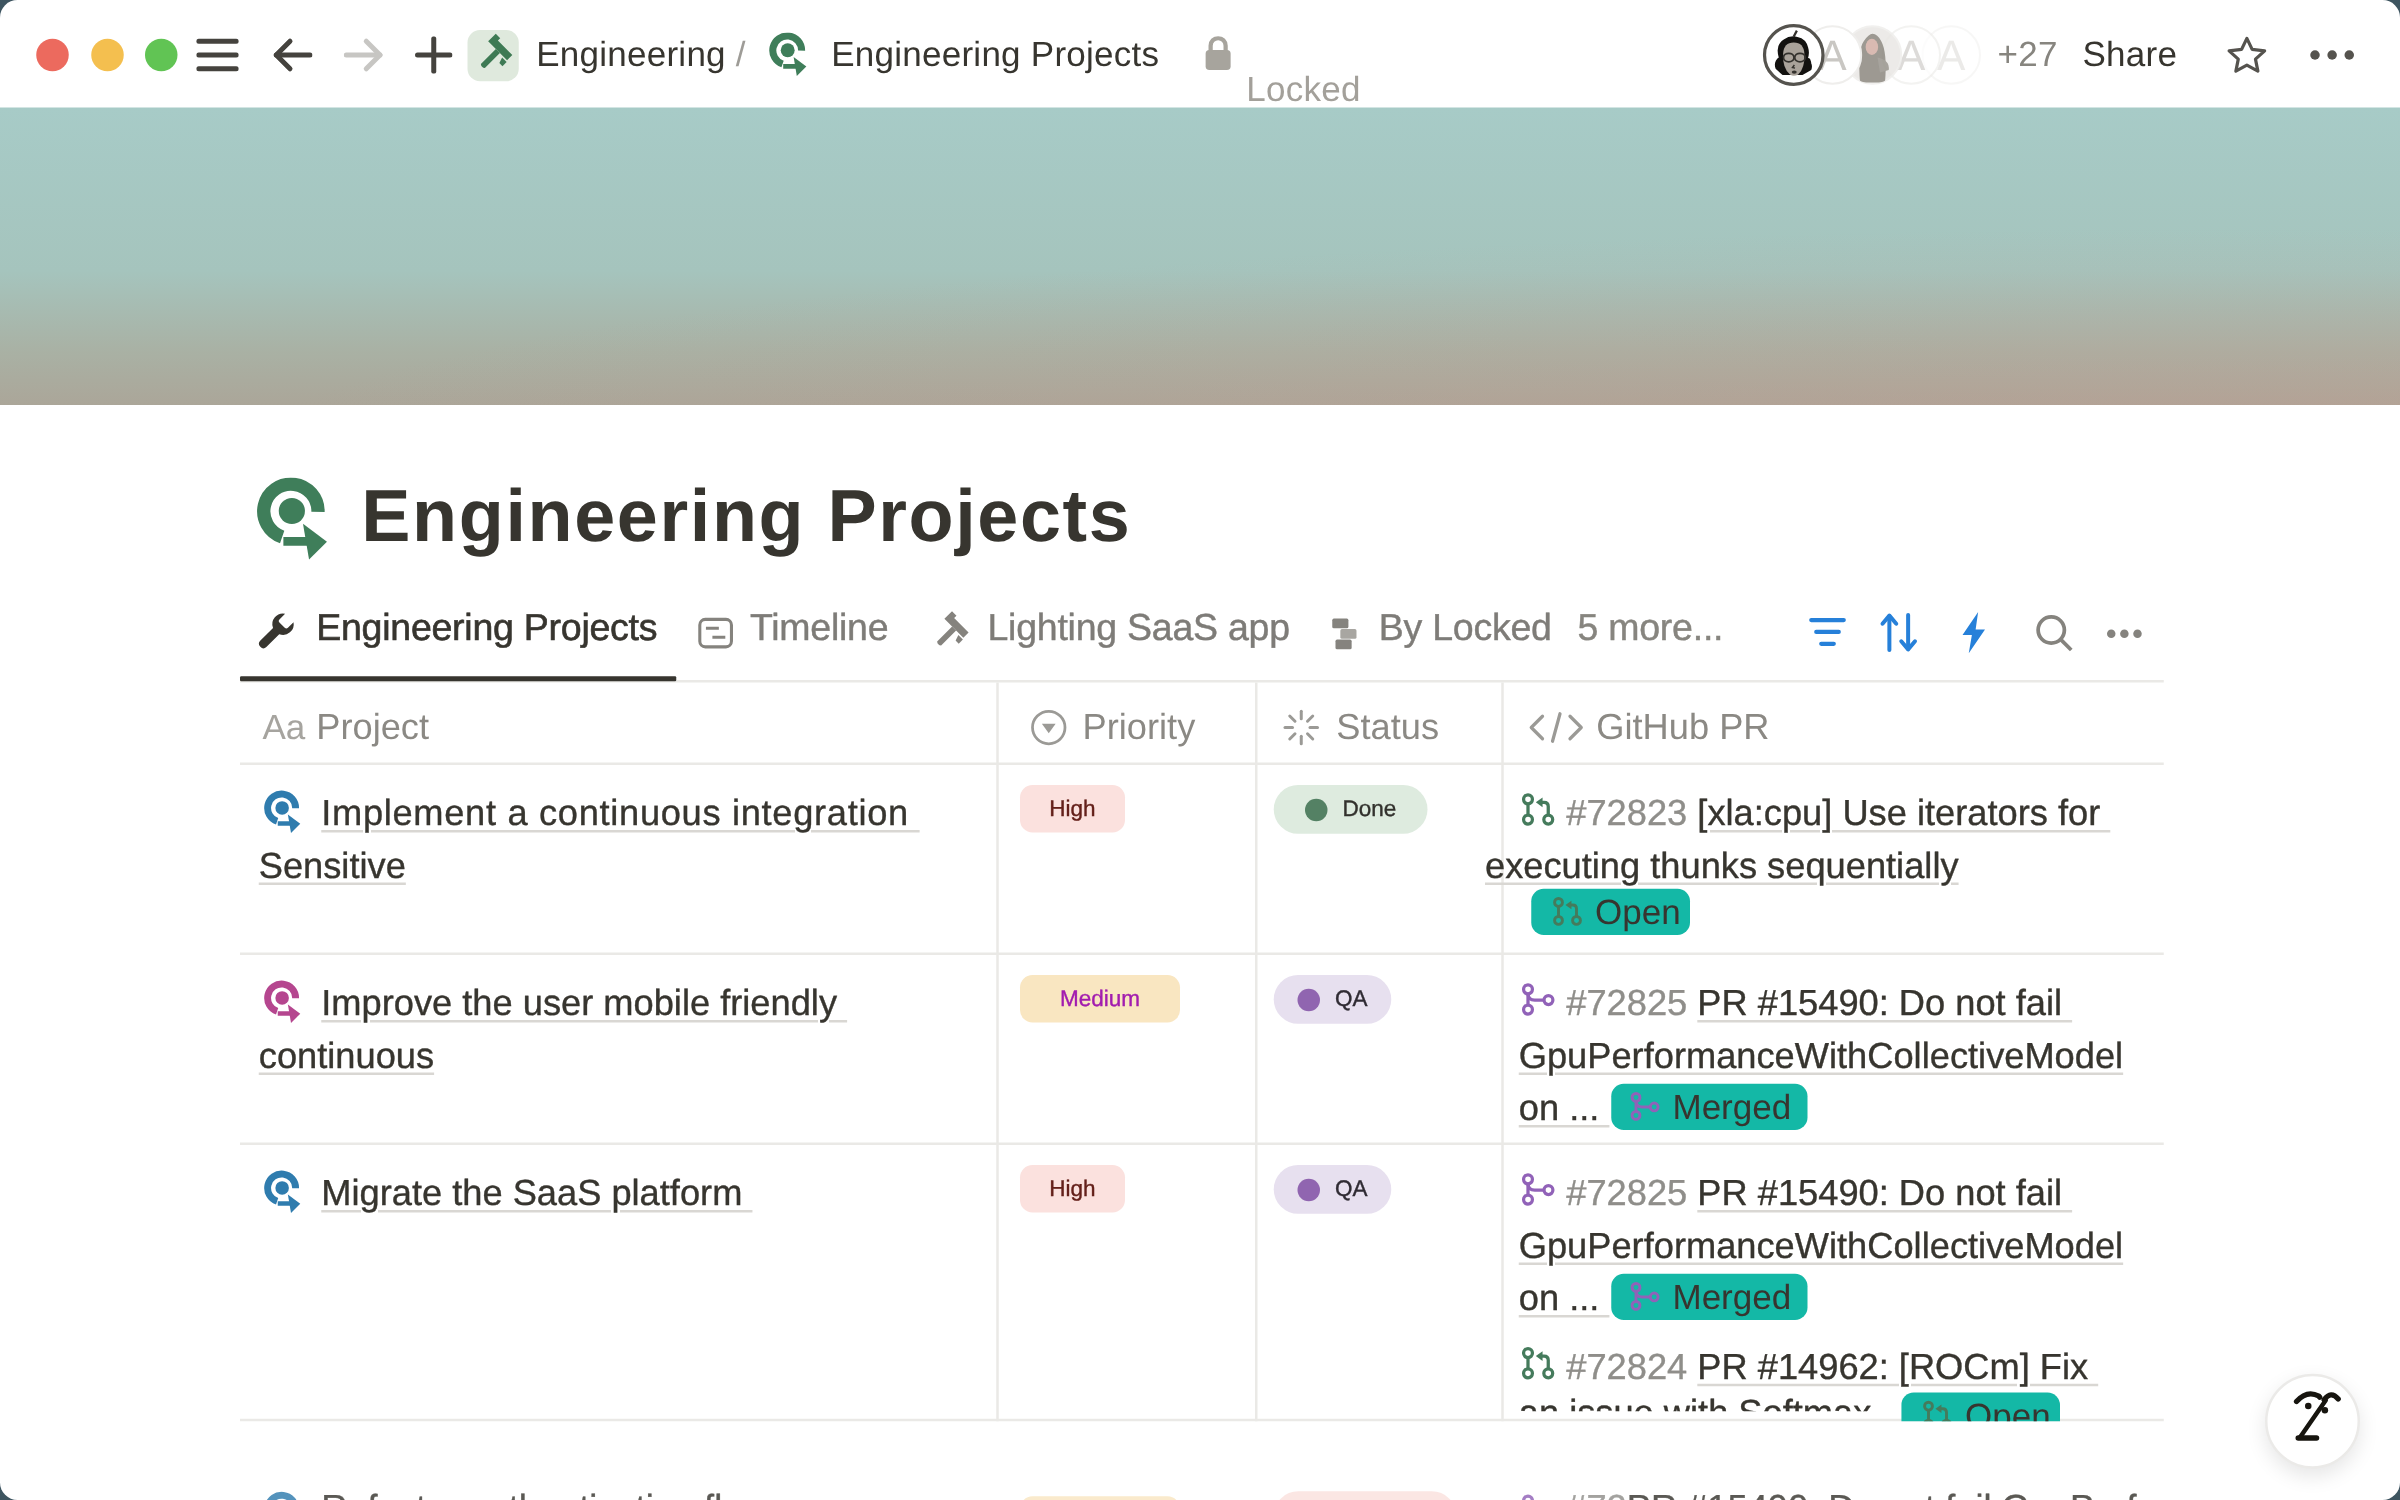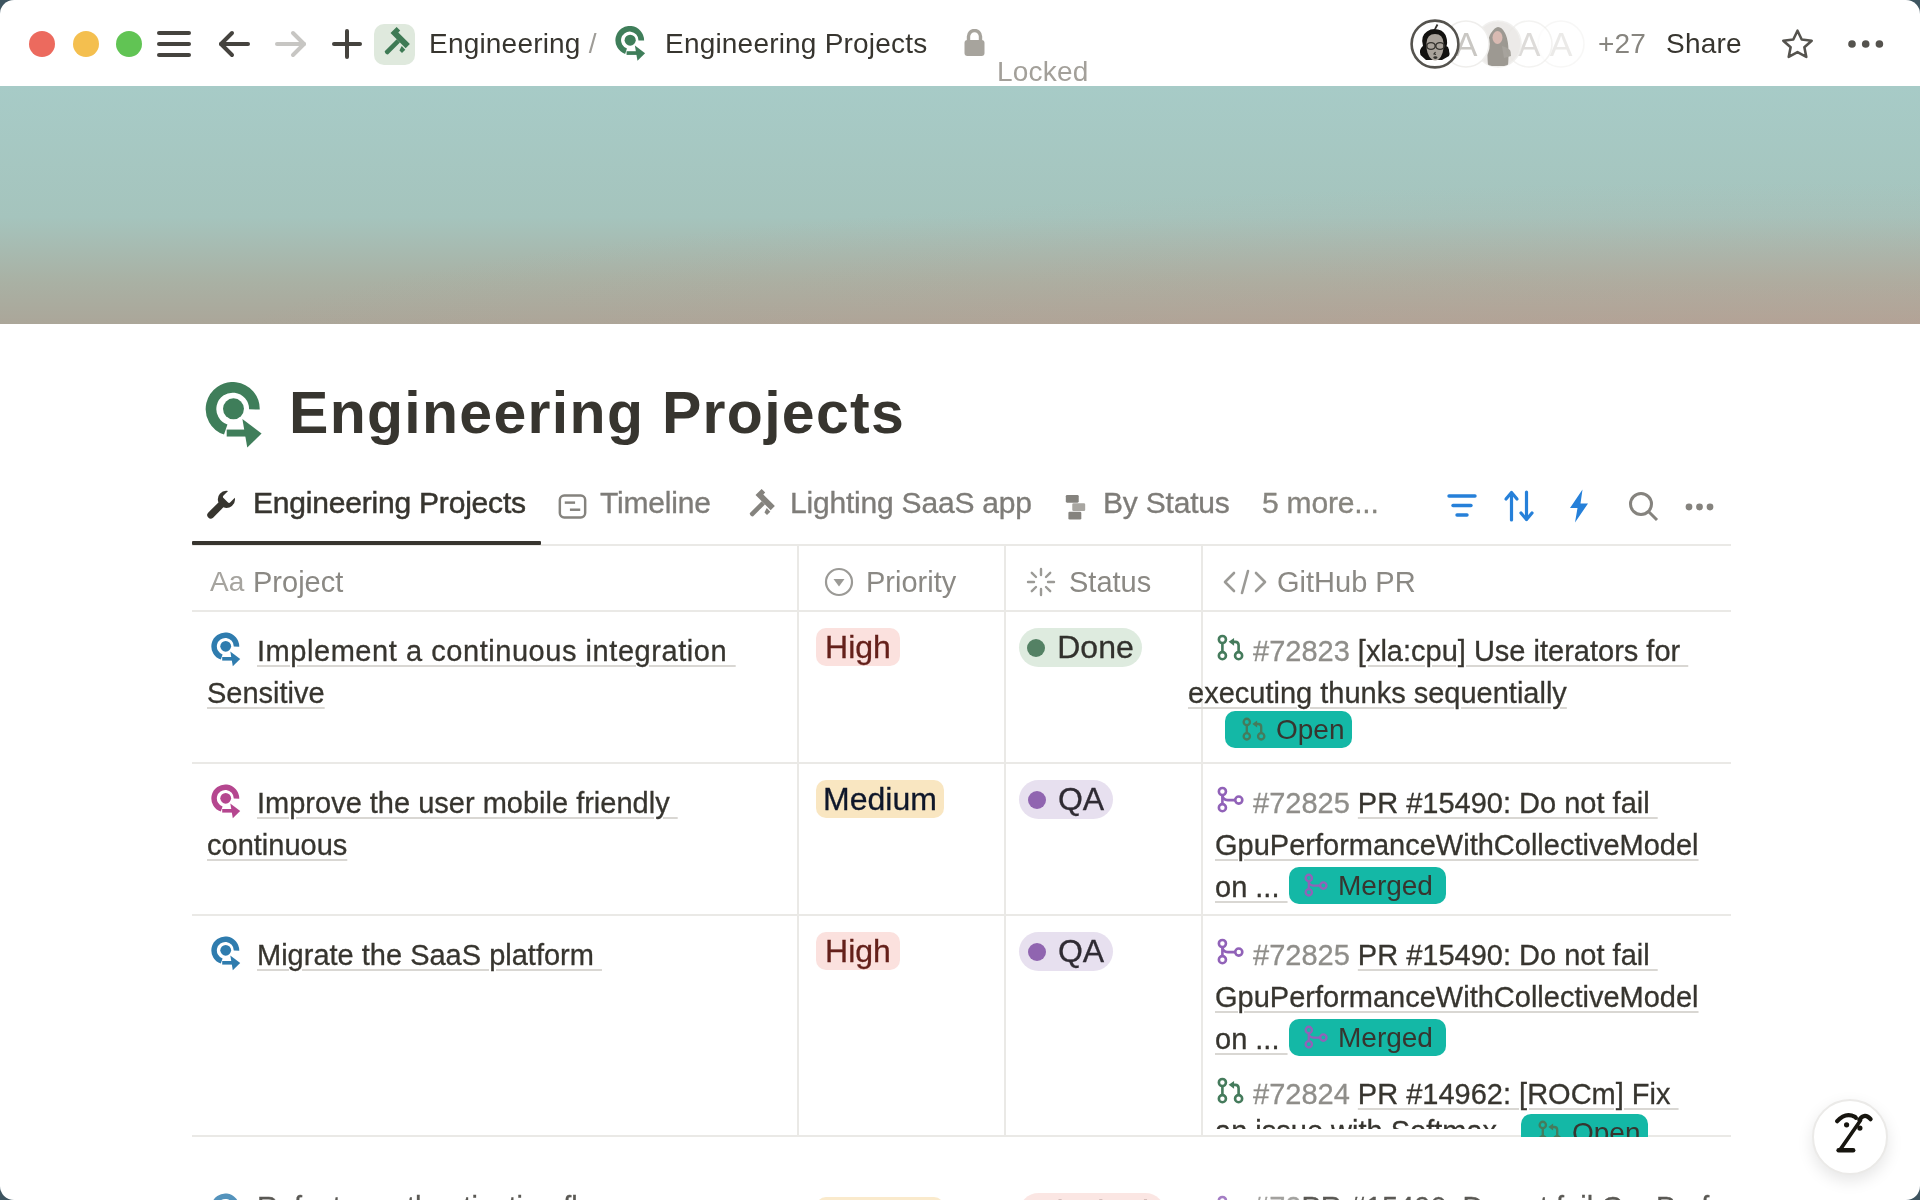--- a/index.html
+++ b/index.html
@@ -25,21 +25,21 @@
   .tab.in { color:#7E7C78; font-weight:400; -webkit-text-stroke:0.35px currentColor; }
   .tabline { position:absolute; left:192px; top:541px; width:349px; height:4px; background:#37352F; border-radius:1px; }
   .tabdiv { position:absolute; left:192px; top:544px; width:1539px; height:2px; background:#EAE9E6; }
   
   .vline { position:absolute; top:546px; width:2px; height:591px; background:#EAE9E6; }
   .hline { position:absolute; left:192px; width:1539px; height:2px; background:#EAE9E6; }
   .hcell { position:absolute; top:566px; font-size:29px; color:#8B8984; }
   .cell-line { position:absolute; font-size:29px; font-weight:500; color:#37352F; white-space:nowrap; -webkit-text-stroke:0.3px currentColor; }
   .ul { text-decoration:underline; text-decoration-color:#D9D7D3; text-decoration-thickness:2px; text-underline-offset:4px; }
   .gnum { color:#8F8E8A; font-weight:500; }
-  .chip { position:absolute; font-size:32px; font-weight:500; display:flex; align-items:center; justify-content:center; -webkit-text-stroke:0.3px currentColor; }
+  .chip { position:absolute; font-size:18px; font-weight:500; display:flex; align-items:center; justify-content:center; -webkit-text-stroke:0.3px currentColor; }
   .prio { border-radius:10px; height:38px; }
   .stat { border-radius:20px; height:39px; }
   .sdot { width:18px; height:18px; border-radius:50%; margin-right:12px; }
   .ghchip { position:absolute; background:#14b8a6; border-radius:10px; height:37px; display:flex; align-items:center; font-weight:400; font-size:28px; color:#37352F;text-align:center; }
   
   .aibtn { position:absolute; left:1812px; top:1099px; width:76px; height:76px; border-radius:50%; background:#fff;
     border:2px solid #EBEAE8; box-shadow:0 6px 16px rgba(0,0,0,0.10); }
 </style>
 </head>
 <body>
@@ -196,21 +196,21 @@
       <path d="M10.3 8.4 L13.9 8.4 L13.9 21.8 Q12.1 23.3 10.3 21.8 Z"></path>
     </g>
   </svg>
   <div class="tab in" style="left:790px;">Lighting SaaS app</div>
   
   <svg class="icon" style="left:1060px; top:491px;" width="31" height="31" viewBox="0 0 24 24" fill="#85837E">
     <rect x="4.5" y="3" width="10" height="6" rx="1"></rect>
     <rect x="9.5" y="9.5" width="10" height="6" rx="1" fill="#A8A6A1"></rect>
     <rect x="6.5" y="16" width="10" height="6" rx="1"></rect>
   </svg>
-  <div class="tab in" style="left:1103px;">By Status</div>
+  <div class="tab in" style="left:1103px;">By Locked</div>
   <div class="tab in" style="left:1262px; color:#87857F;">5 more...</div>
 
   
   <svg class="icon" style="left:1447px; top:492px;" width="30" height="28" viewBox="0 0 30 28">
     <g stroke="#2680D9" stroke-width="3.4" stroke-linecap="round">
       <line x1="2" y1="4" x2="28" y2="4"></line>
         <line x1="6" y1="13.5" x2="24" y2="13.5"></line>
         <line x1="10" y1="23" x2="20" y2="23"></line>
     </g>
   </svg>
@@ -312,21 +312,21 @@
 
   
   <svg class="icon" style="left:211px; top:784px;" width="32" height="36" viewBox="0 0 32 35" fill="none">
     <path d="M25.5 14.1 A11.2 11.2 0 1 0 10.7 24.5" stroke="#B5468F" stroke-width="5.5"></path>
     <circle cx="14.7" cy="13.8" r="5.4" fill="#B5468F"></circle>
     <path d="M11.2 26.3 L22.5 26.3" stroke="#B5468F" stroke-width="3.6"></path>
     <path d="M19.3 19.0 L29.2 26.5 L21.8 33.8 Z" fill="#B5468F"></path>
   </svg>
   <div class="cell-line" style="left:257px; top:787px;"><span class="ul">Improve the user mobile friendly&nbsp;</span></div>
   <div class="cell-line" style="left:207px; top:829px;"><span class="ul">continuous</span></div>
-  <div class="chip prio" style="left:816px; top:780px; width:128px; background:#F9E6C1; color:#0f172a;">Medium</div>
+  <div class="chip prio" style="left:816px; top:780px; width:128px; background:#F9E6C1; color:#a21caf;">Medium</div>
   <div class="chip stat" style="left:1019px; top:780px; width:94px; background:#E7E0EF; color:#2F2B33;"><span class="sdot" style="background:#9065B0;"></span>QA</div>
 
   <svg class="icon" style="left:1217px; top:786px;" width="27" height="28" viewBox="0 0 16 16.5" fill="none" stroke="#9162B8" stroke-width="1.55">
     <circle cx="3.2" cy="3.2" r="2.1"></circle>
       <line x1="3.2" y1="5.4" x2="3.2" y2="10.6"></line>
       <circle cx="3.2" cy="12.8" r="2.1"></circle>
     <circle cx="12.9" cy="8.3" r="2.1"></circle>
       <path d="M3.2 5.4 Q3.4 8.3 6.4 8.3 L10.7 8.3"></path>
   </svg>
   <div class="cell-line" style="left:1253px; top:787px;"><span class="gnum">#72825</span> <span class="ul">PR #15490: Do not fail&nbsp;</span></div>

